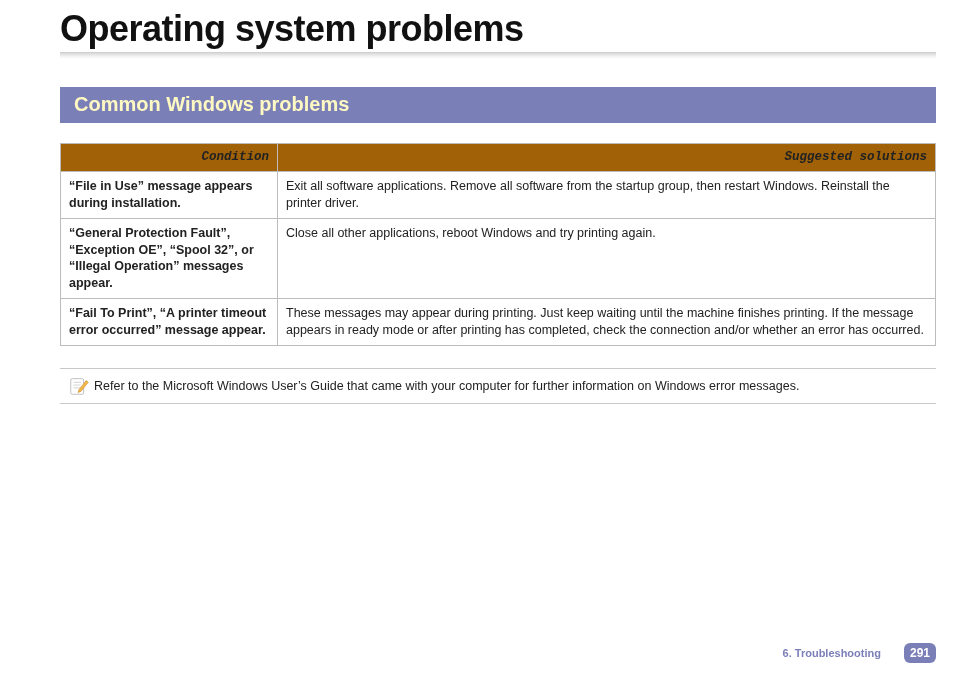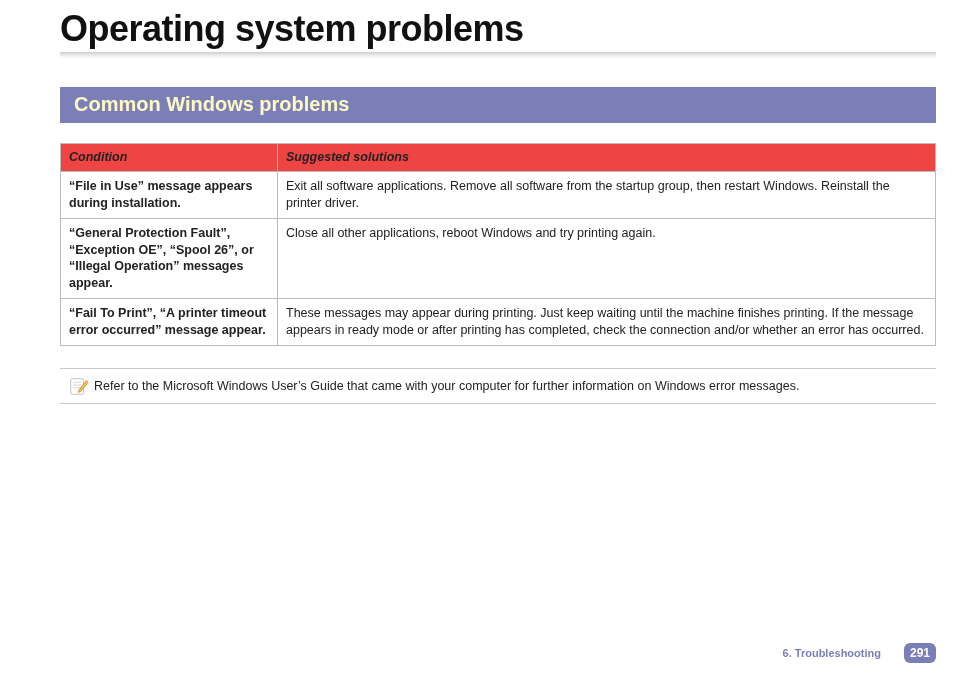--- a/index.html
+++ b/index.html
@@ -45,25 +45,26 @@
     font-size: 12.5px;
     line-height: 1.35;
   }
   table.problems th, table.problems td {
     border: 1px solid #bcbcbc;
     padding: 6px 8px;
     vertical-align: top;
     text-align: left;
   }
   table.problems thead th {
-    background: #ef4444;
+    background: #a16207;
     font-style: italic;
     font-weight: 700;
-    text-align: left;
+    text-align: right;
     padding: 5px 8px;
+    font-family: Liberation Mono, monospace;
   }
   table.problems thead th:first-child {
     width: 200px;
   }
   table.problems tbody td:first-child {
     font-weight: 700;
     width: 200px;
   }
   .note-block {
     margin-top: 22px;
@@ -118,21 +119,21 @@
         <th>Condition</th>
         <th>Suggested solutions</th>
       </tr>
     </thead>
     <tbody>
       <tr>
         <td>“File in Use” message appears during installation.</td>
         <td>Exit all software applications. Remove all software from the startup group, then restart Windows. Reinstall the printer driver.</td>
       </tr>
       <tr>
-        <td>“General Protection Fault”, “Exception OE”, “Spool 26”, or “Illegal Operation” messages appear.</td>
+        <td>“General Protection Fault”, “Exception OE”, “Spool 32”, or “Illegal Operation” messages appear.</td>
         <td>Close all other applications, reboot Windows and try printing again.</td>
       </tr>
       <tr>
         <td>“Fail To Print”, “A printer timeout error occurred” message appear.</td>
         <td>These messages may appear during printing. Just keep waiting until the machine finishes printing. If the message appears in ready mode or after printing has completed, check the connection and/or whether an error has occurred.</td>
       </tr>
     </tbody>
   </table>
 
   <div class="note-block">

